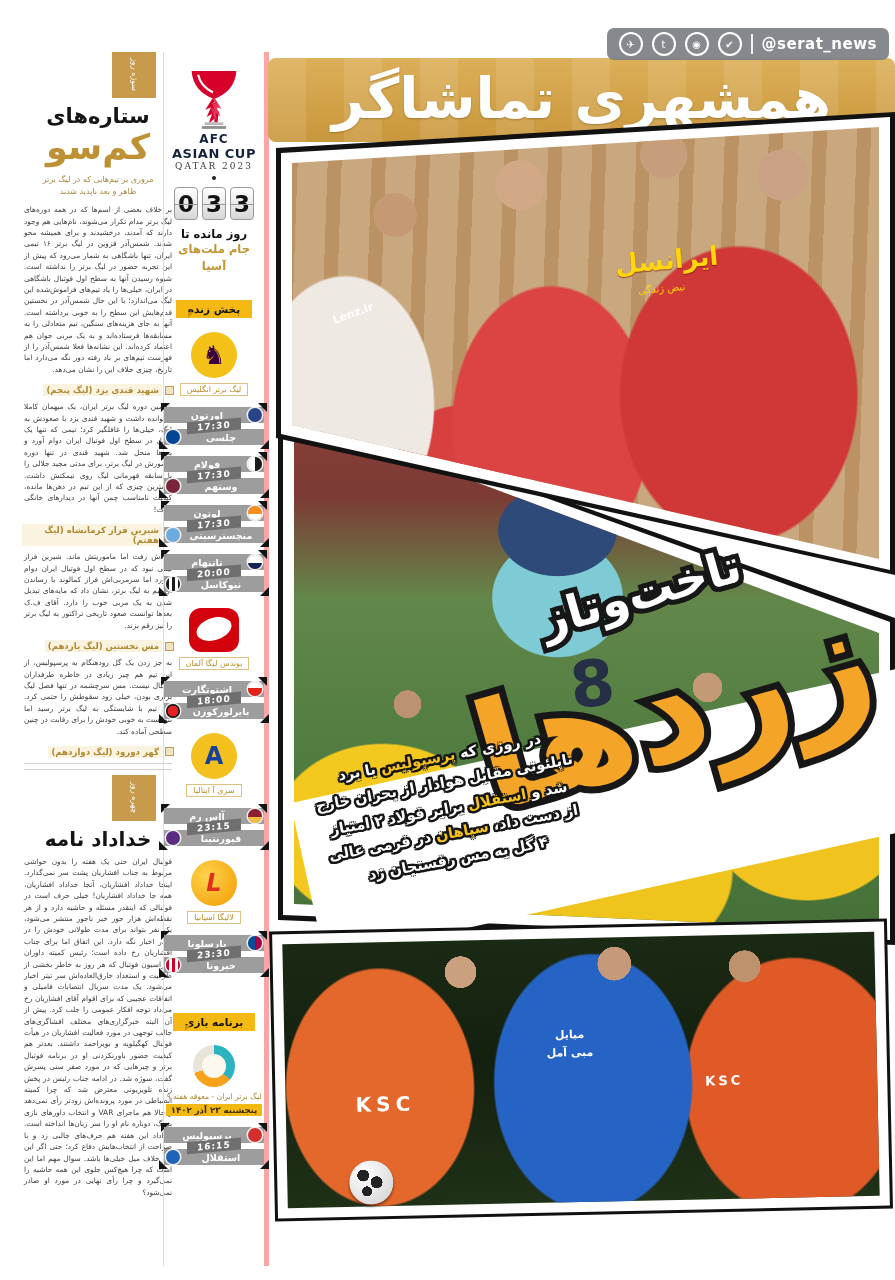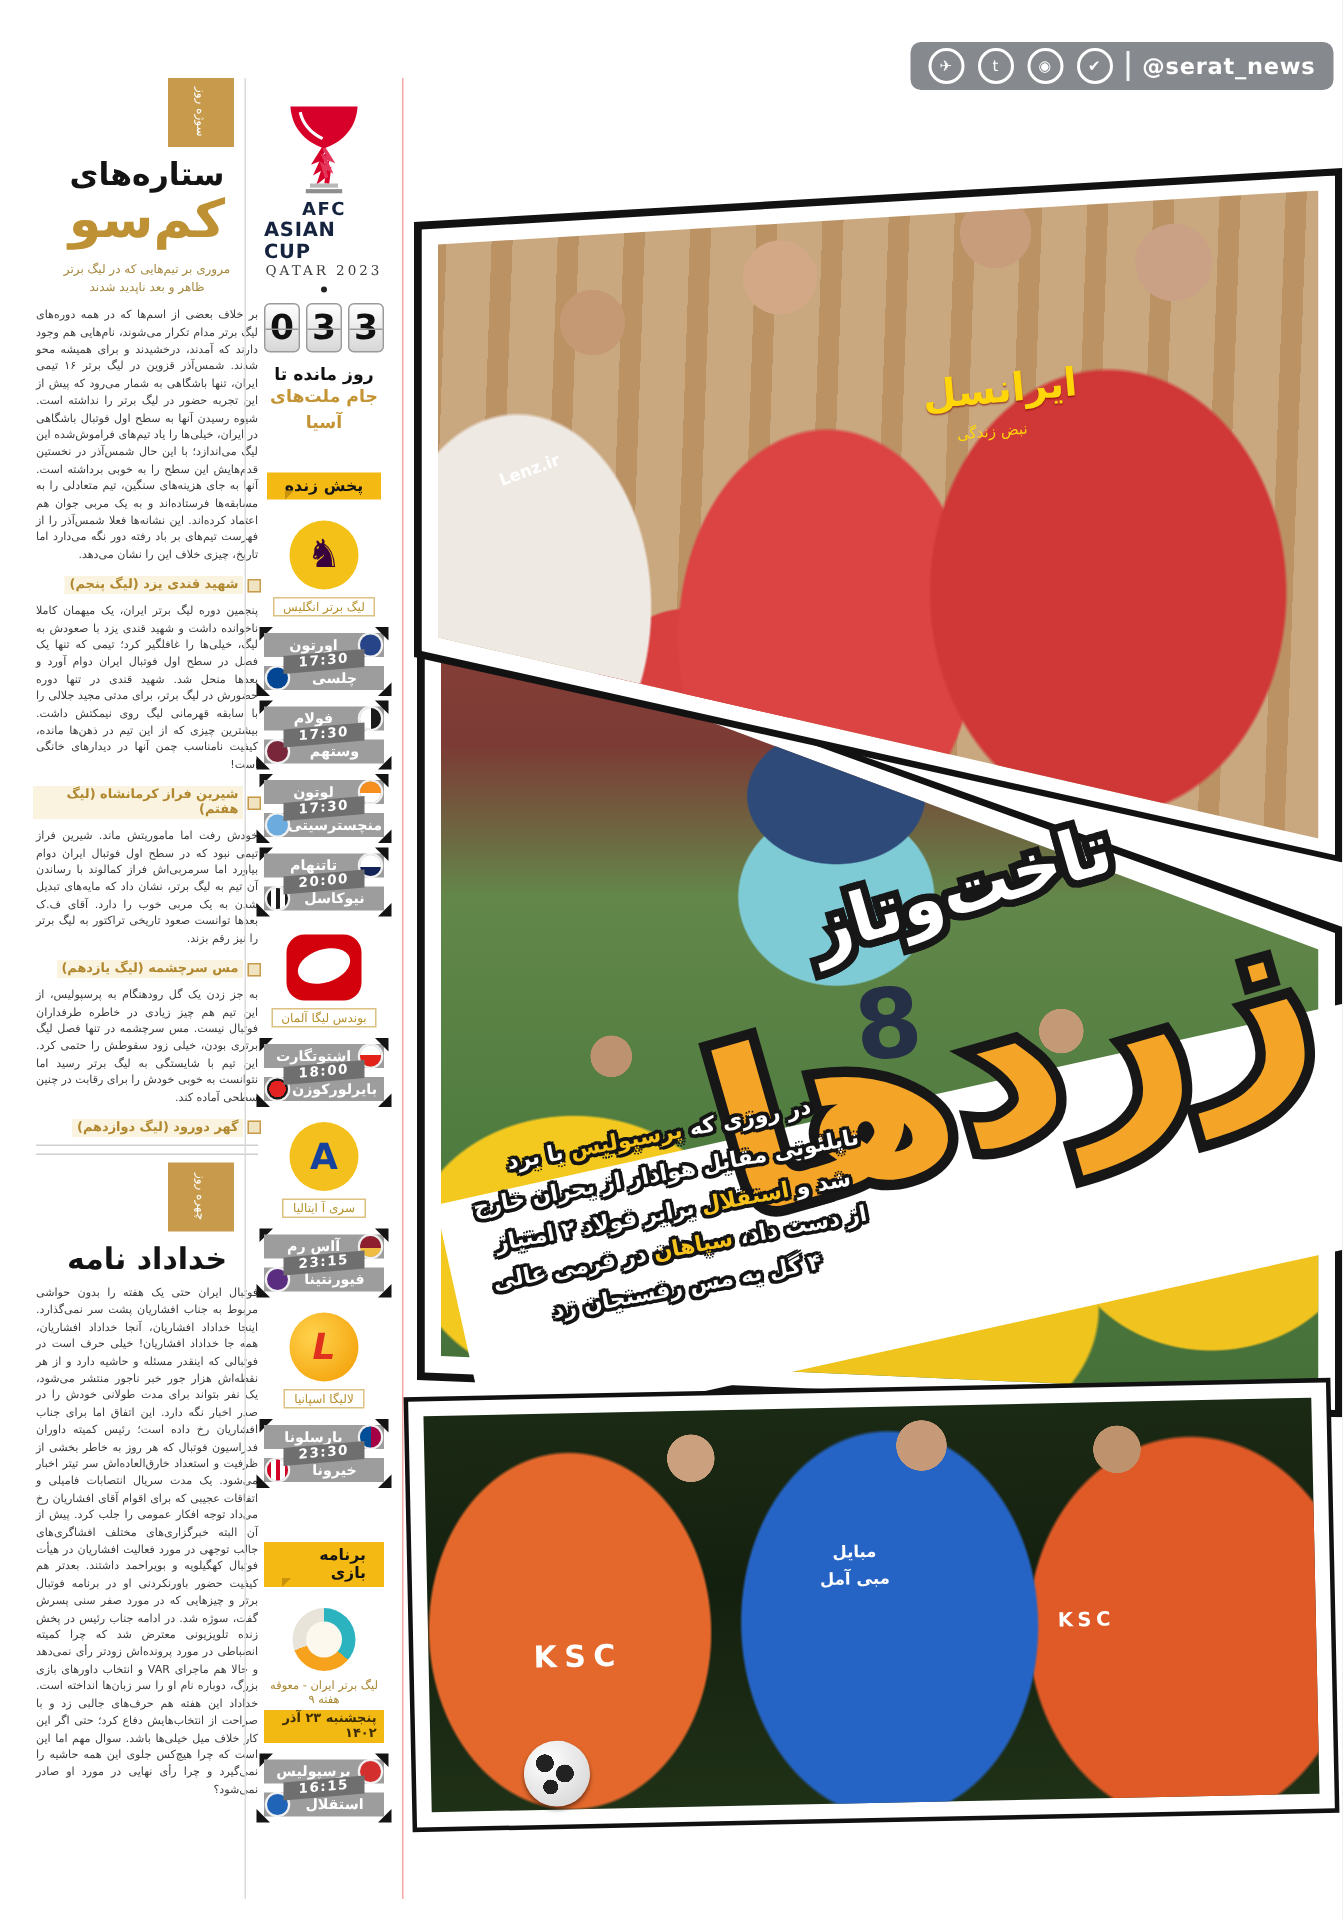--- a/index.html
+++ b/index.html
@@ -31,22 +31,22 @@
   .t-gold{font-size:35px;font-weight:bold;color:#bd9134;text-align:center;margin:0;line-height:1.1;}
   .subtitle{font-size:8px;color:#a5883f;text-align:center;line-height:1.6;margin:7px 12px 4px;}
   .body-txt{font-size:7.4px;line-height:11.4px;text-align:justify;color:#3c3c3c;margin:5px 2px;}
   .sh{display:flex;align-items:center;gap:3px;margin:9px 0 1px;}
   .sh-box{width:7px;height:7px;background:#f0e3c0;border:1px solid #c79b4b;flex:0 0 auto;}
   .sh-txt{color:#b0872f;font-size:8.6px;font-weight:bold;background:#faf3df;padding:1px 3px;}
   .hline{border-top:1px solid #cfcfcf;margin:5px 2px;}
   .t2-black{font-size:20px;font-weight:bold;color:#141414;text-align:center;margin:6px 0 2px;}
   
   .col-mid{position:absolute;left:163px;top:52px;width:106px;height:1214px;box-sizing:border-box;
-           border-left:1px solid #dcdcdc;border-right:1px solid #fca5a5;
-           display:flex;flex-direction:column;align-items:center;padding:6px 12px;}
+           border-left:1px solid #dcdcdc;border-right:5px solid #fca5a5;
+           display:flex;flex-direction:column;align-items:center;padding:6px 0;}
   .afc{display:flex;flex-direction:column;align-items:center;margin-top:10px;}
   .afc-t1{font-weight:bold;font-size:12px;color:#16233f;letter-spacing:1px;margin-top:2px;}
   .afc-t2{font-weight:bold;font-size:13px;color:#16233f;letter-spacing:.5px;}
   .afc-t3{font-family:"DejaVu Serif",serif;font-size:9px;color:#3b3b3b;letter-spacing:2px;}
   .afc-dot{width:4px;height:4px;background:#222;border-radius:50%;margin:5px 0 7px;}
   .counter{display:flex;gap:4px;}
   .digit{width:22px;height:31px;background:linear-gradient(#ffffff,#d7d7d7);border:1px solid #9a9a9a;
          border-radius:4px;font-weight:bold;font-size:23px;color:#111;display:flex;align-items:center;
          justify-content:center;position:relative;}
   .digit::after{content:"";position:absolute;left:0;right:0;top:50%;border-top:1px solid #9a9a9a;}
@@ -168,20 +168,24 @@
   .sub{position:absolute;left:258px;top:744px;width:382px;z-index:7;transform:rotate(-10.5deg);
        direction:rtl;text-align:center;font-weight:bold;font-size:14.5px;line-height:1.78;color:#fff;
        text-shadow:2px 2px 0 #151515,-2px -2px 0 #151515,2px -2px 0 #151515,-2px 2px 0 #151515,0 2.5px 0 #151515,2.5px 0 0 #151515,0 -2.5px 0 #151515,-2.5px 0 0 #151515;}
   .sub .y{color:#f6c21e;}
 </style>
 </head>
 <body>
 
 <div class="page">
 
+  <div class="masthead">
+    <div class="masthead-pattern"></div>
+    <div class="masthead-title">همشهری تماشاگر</div>
+  </div>
 
   <div class="photo p1">
     <div class="ply p1-black"></div>
     <div class="ply p1-white"></div>
     <div class="ply p1-img"></div>
     <div class="p1-sponsor">ایرانسل</div>
     <div class="p1-sub">نبض زندگی</div>
     <div class="p1-lenz">Lenz.ir</div>
   </div>
 
@@ -255,21 +259,21 @@
     <p class="body-txt">پنجمین دوره لیگ برتر ایران، یک میهمان کاملا ناخوانده داشت و شهید قندی یزد با صعودش به لیگ، خیلی‌ها را غافلگیر کرد؛ تیمی که تنها یک فصل در سطح اول فوتبال ایران دوام آورد و بعدها منحل شد. شهید قندی در تنها دوره حضورش در لیگ برتر، برای مدتی مجید جلالی را با سابقه قهرمانی لیگ روی نیمکتش داشت. بیشترین چیزی که از این تیم در ذهن‌ها مانده، کیفیت نامناسب چمن آنها در دیدارهای خانگی است!</p>
 
     <div class="sh">
       <span class="sh-box"></span>
       <span class="sh-txt">شیرین فراز کرمانشاه (لیگ هفتم)</span>
     </div>
     <p class="body-txt">خودش رفت اما ماموریتش ماند. شیرین فراز تیمی نبود که در سطح اول فوتبال ایران دوام بیاورد اما سرمربی‌اش فراز کمالوند با رساندن آن تیم به لیگ برتر، نشان داد که مایه‌های تبدیل شدن به یک مربی خوب را دارد. آقای ف.ک بعدها توانست صعود تاریخی تراکتور به لیگ برتر را نیز رقم بزند.</p>
 
     <div class="sh">
       <span class="sh-box"></span>
-      <span class="sh-txt">مس سرچشمه (لیگ یازدهم)</span>
+      <span class="sh-txt">مس نخستین (لیگ یازدهم)</span>
     </div>
     <p class="body-txt">به جز زدن یک گل رودهنگام به پرسپولیس، از این تیم هم چیز زیادی در خاطره طرفداران فوتبال نیست. مس سرچشمه در تنها فصل لیگ برتری بودن، خیلی زود سقوطش را حتمی کرد. این تیم با شایستگی به لیگ برتر رسید اما نتوانست به خوبی خودش را برای رقابت در چنین سطحی آماده کند.</p>
 
     <div class="sh">
       <span class="sh-box"></span>
       <span class="sh-txt">گهر دورود (لیگ دوازدهم)</span>
     </div>
 
     <div class="hline"></div>
     <div class="hline"></div>

